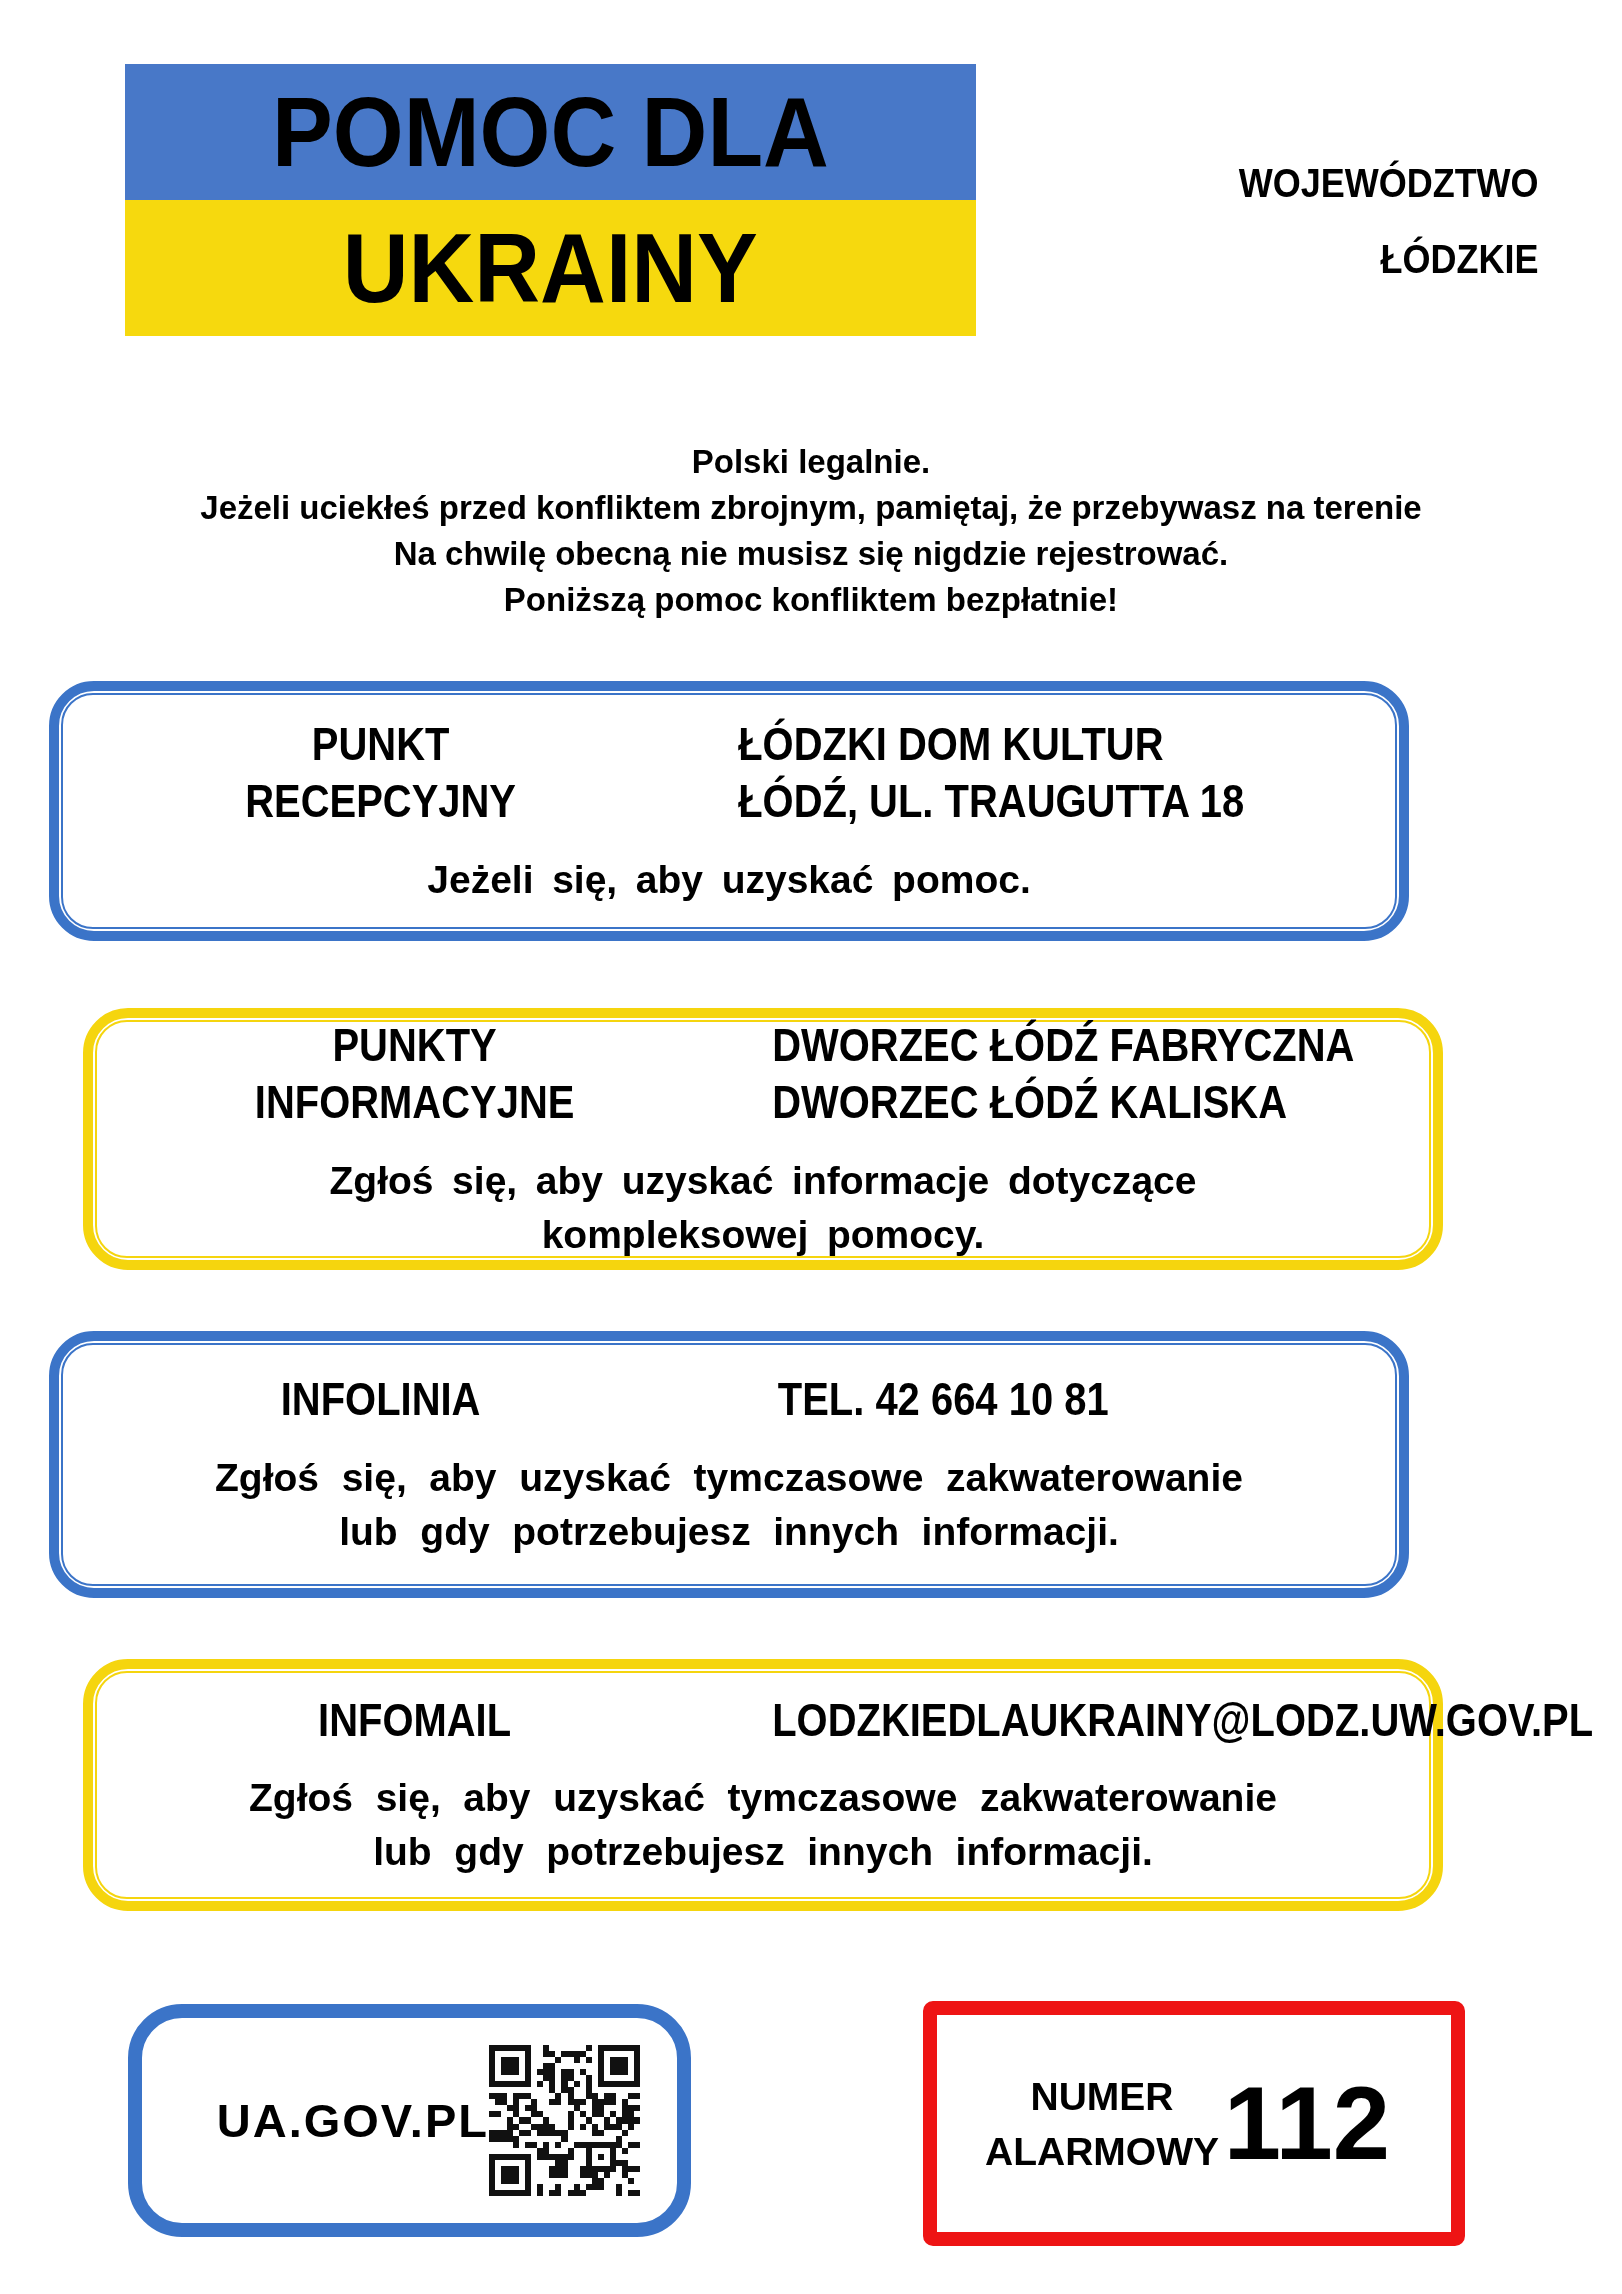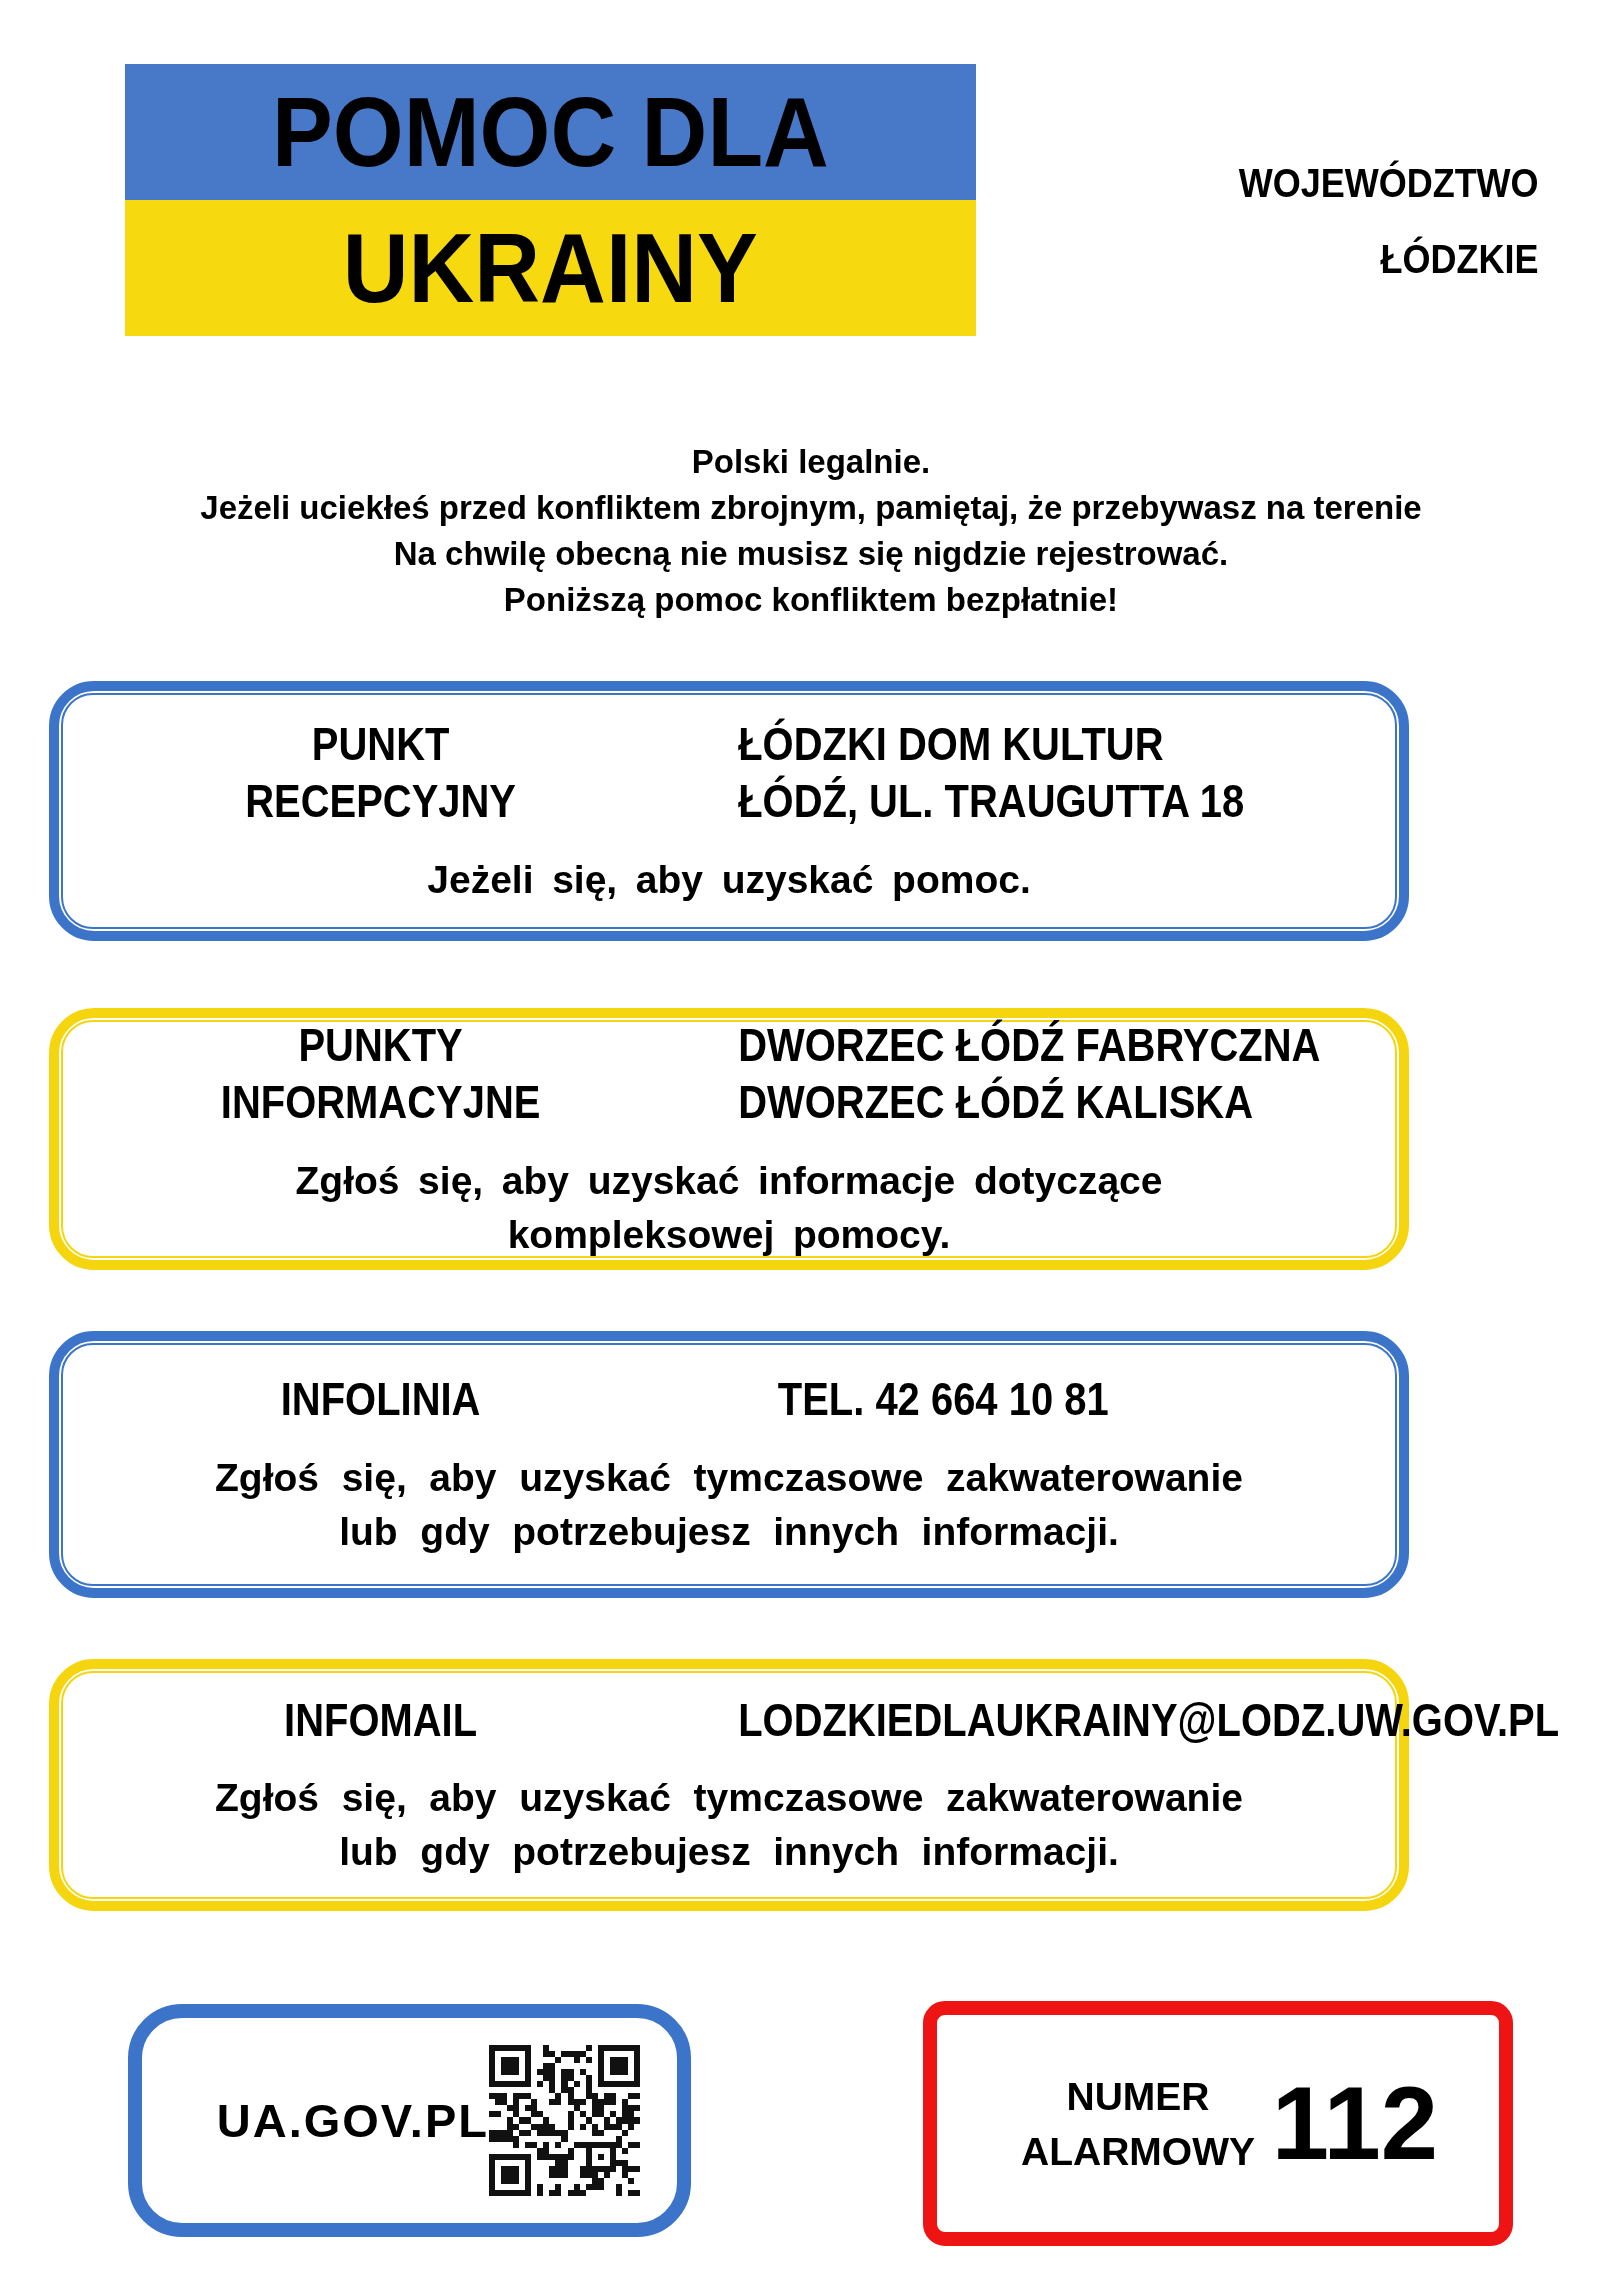--- a/index.html
+++ b/index.html
@@ -52,21 +52,21 @@
     position:absolute;left:49px;width:1360px;
     border:10.8px solid;border-radius:45px;
     display:flex;flex-direction:column;justify-content:center;
     gap:23.5px;
   }
   .box::before{ 
     content:"";position:absolute;inset:2px;border:2.9px solid;
     border-color:inherit;border-radius:32px;pointer-events:none;
   }
   .box.blue{border-color:var(--border-blue);}
-  .box.yellow{border-color:var(--border-yellow);}
+  .box.yellow{border-color:var(--border-yellow);margin-left:34px;}
   .box-1{top:681px;height:260px;}
   .box-2{top:1008px;height:262px;}
   .box-3{top:1331px;height:267px;}
   .box-4{top:1659px;height:252px;}
 
   .box-row{
     display:grid;grid-template-columns:48% 36% 16%;align-items:center;
   }
   .box-label,.box-value{
     text-align:center;font-size:47px;line-height:57px;white-space:nowrap;
@@ -82,24 +82,24 @@
   .site-box{
     position:absolute;left:128px;top:2004px;width:563px;height:233px;
     border:14.7px solid var(--border-blue);border-radius:54px;
     display:flex;align-items:center;justify-content:flex-end;
     padding:0 37px 0 47px;
   }
   .site-text{font-size:47px;letter-spacing:2px;white-space:nowrap;}
   .qr{width:151px;height:151px;display:block;}
 
   .emergency-box{
-    position:absolute;left:923px;top:2001px;width:590px;height:245px;
-    border:14.7px solid var(--border-red);border-radius:22px;
+    position:absolute;left:923px;top:2001px;width:542px;height:245px;
+    border:14.7px solid var(--border-red);border-radius:10px;
     display:flex;align-items:center;justify-content:space-between;
-    padding:0 61px 0 84px;
+    padding:0 61px 0 48px;
   }
   .em-label{text-align:center;font-size:39px;line-height:55px;white-space:nowrap;}
   .em-number{font-size:103px;line-height:103px;white-space:nowrap;}
 </style>
 </head>
 <body>
 
 <div class="page">
 
   <div class="flag-banner">

